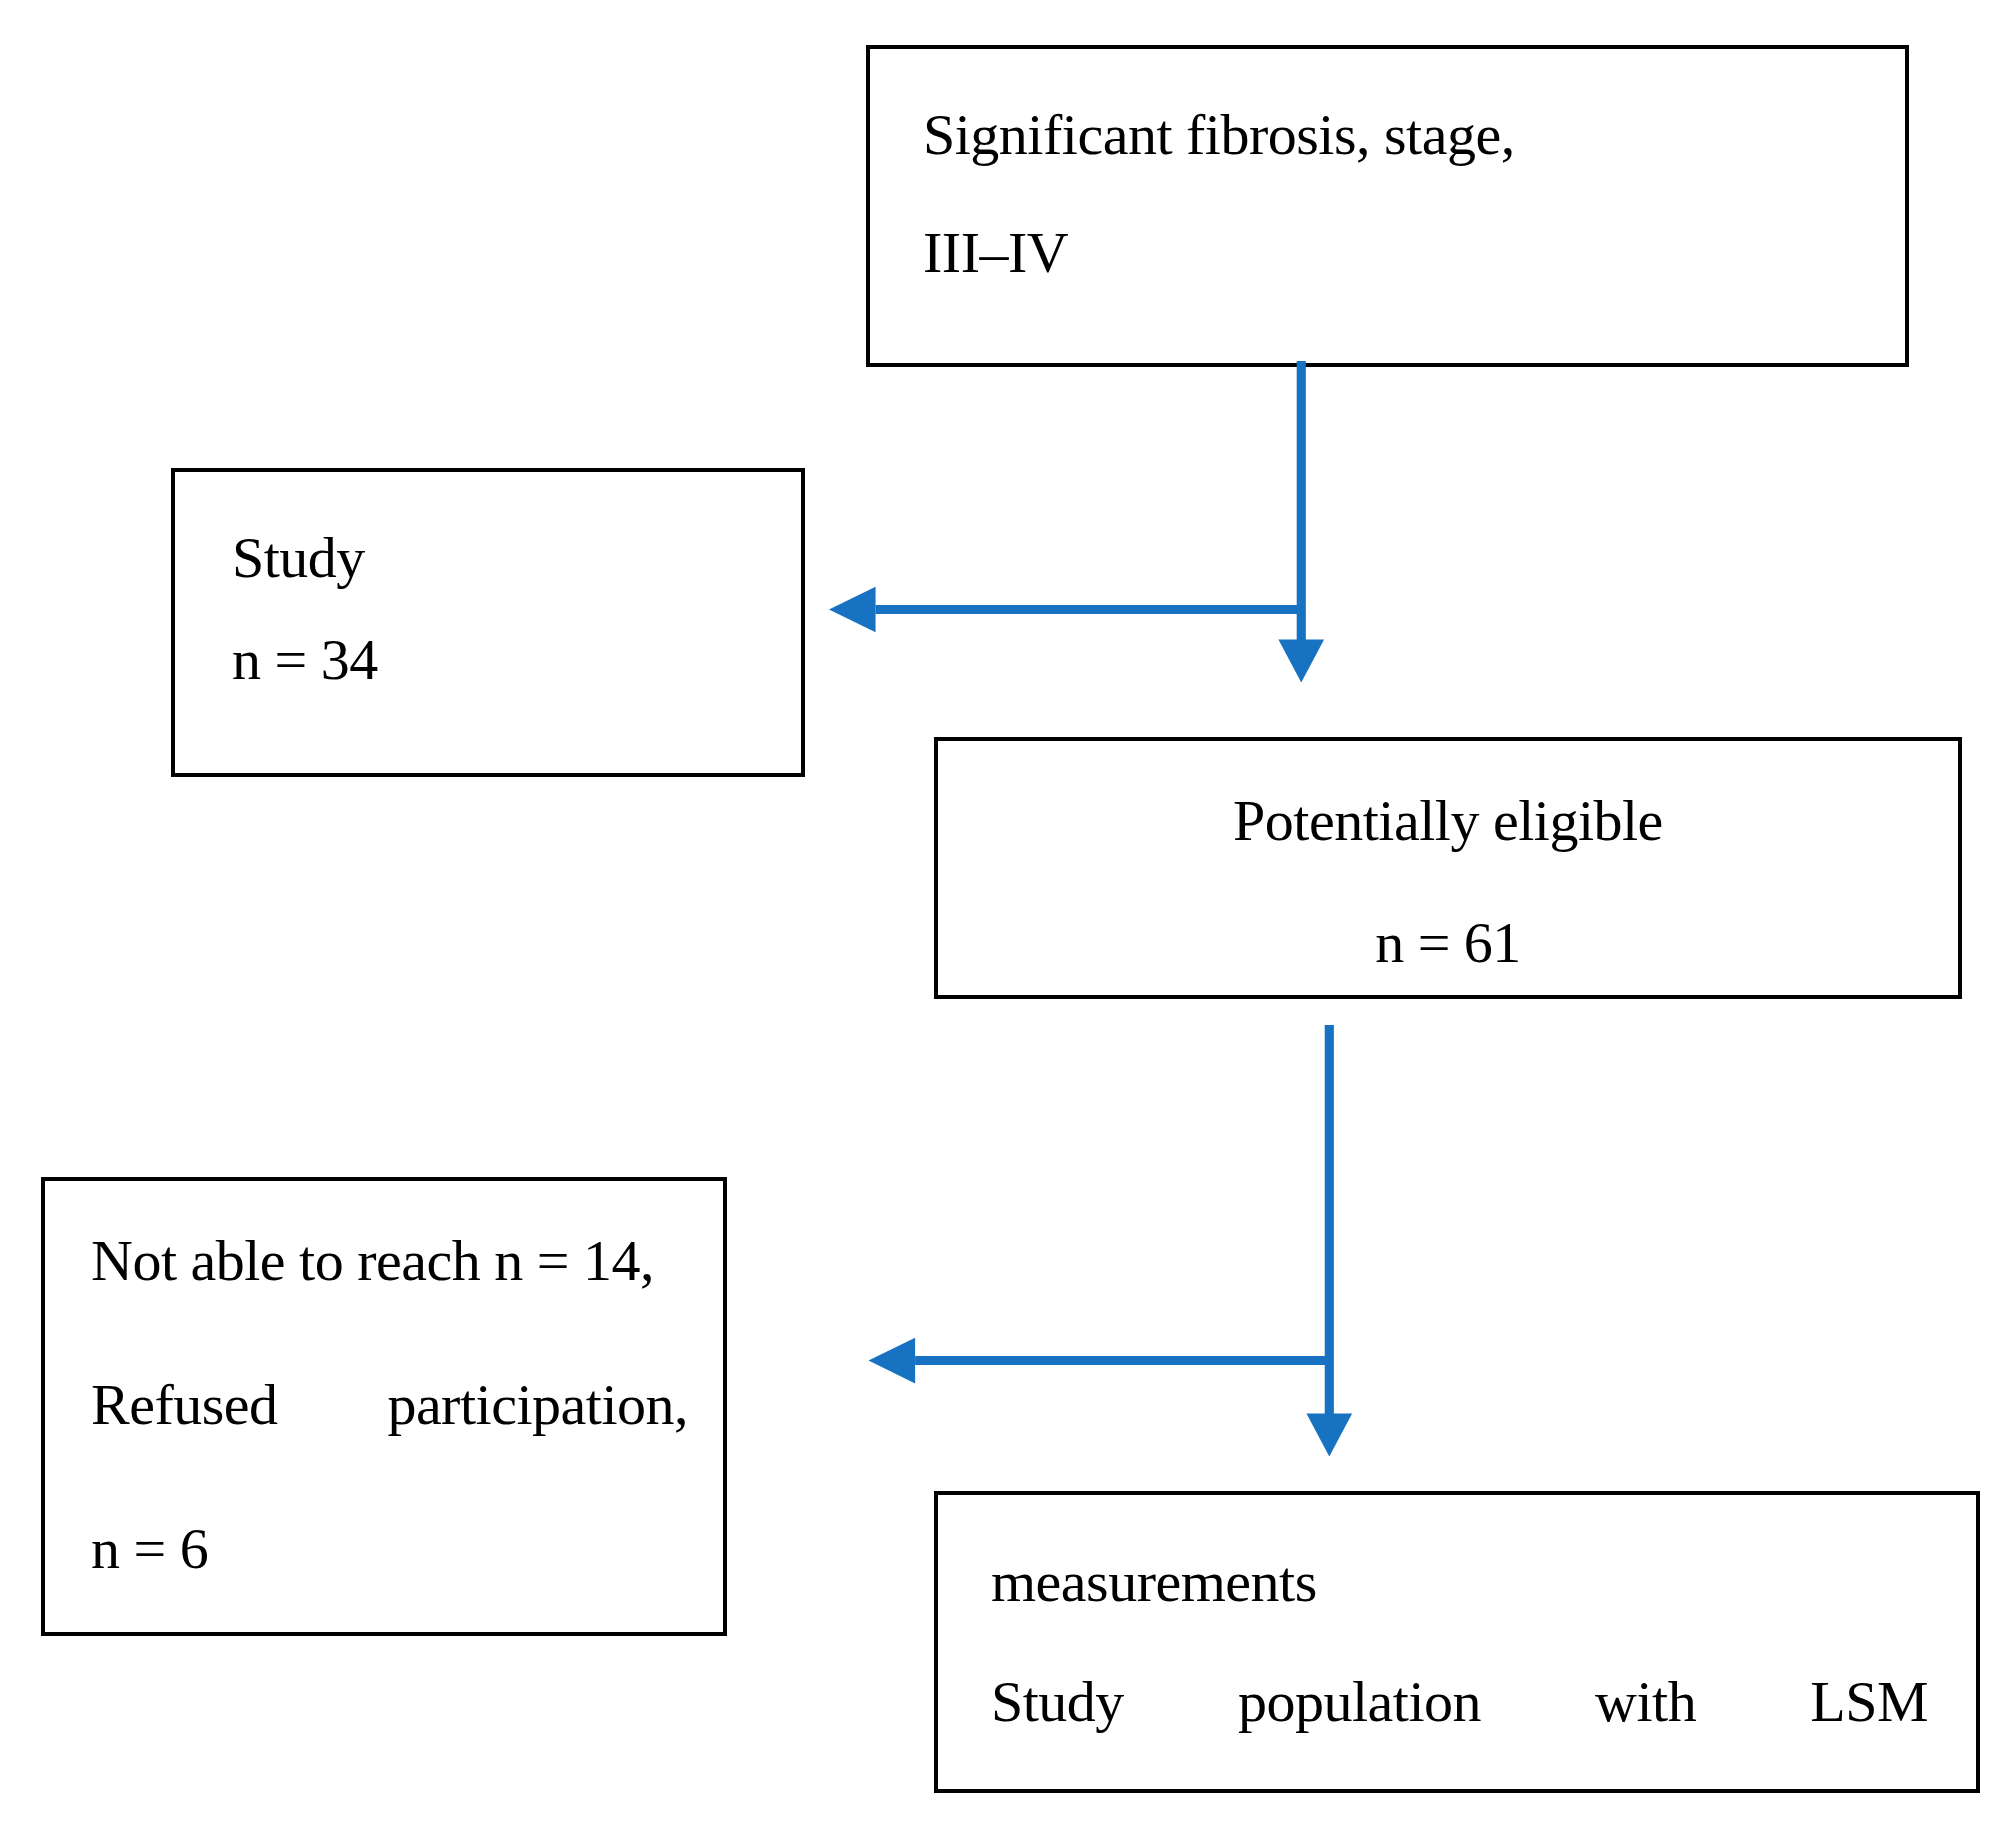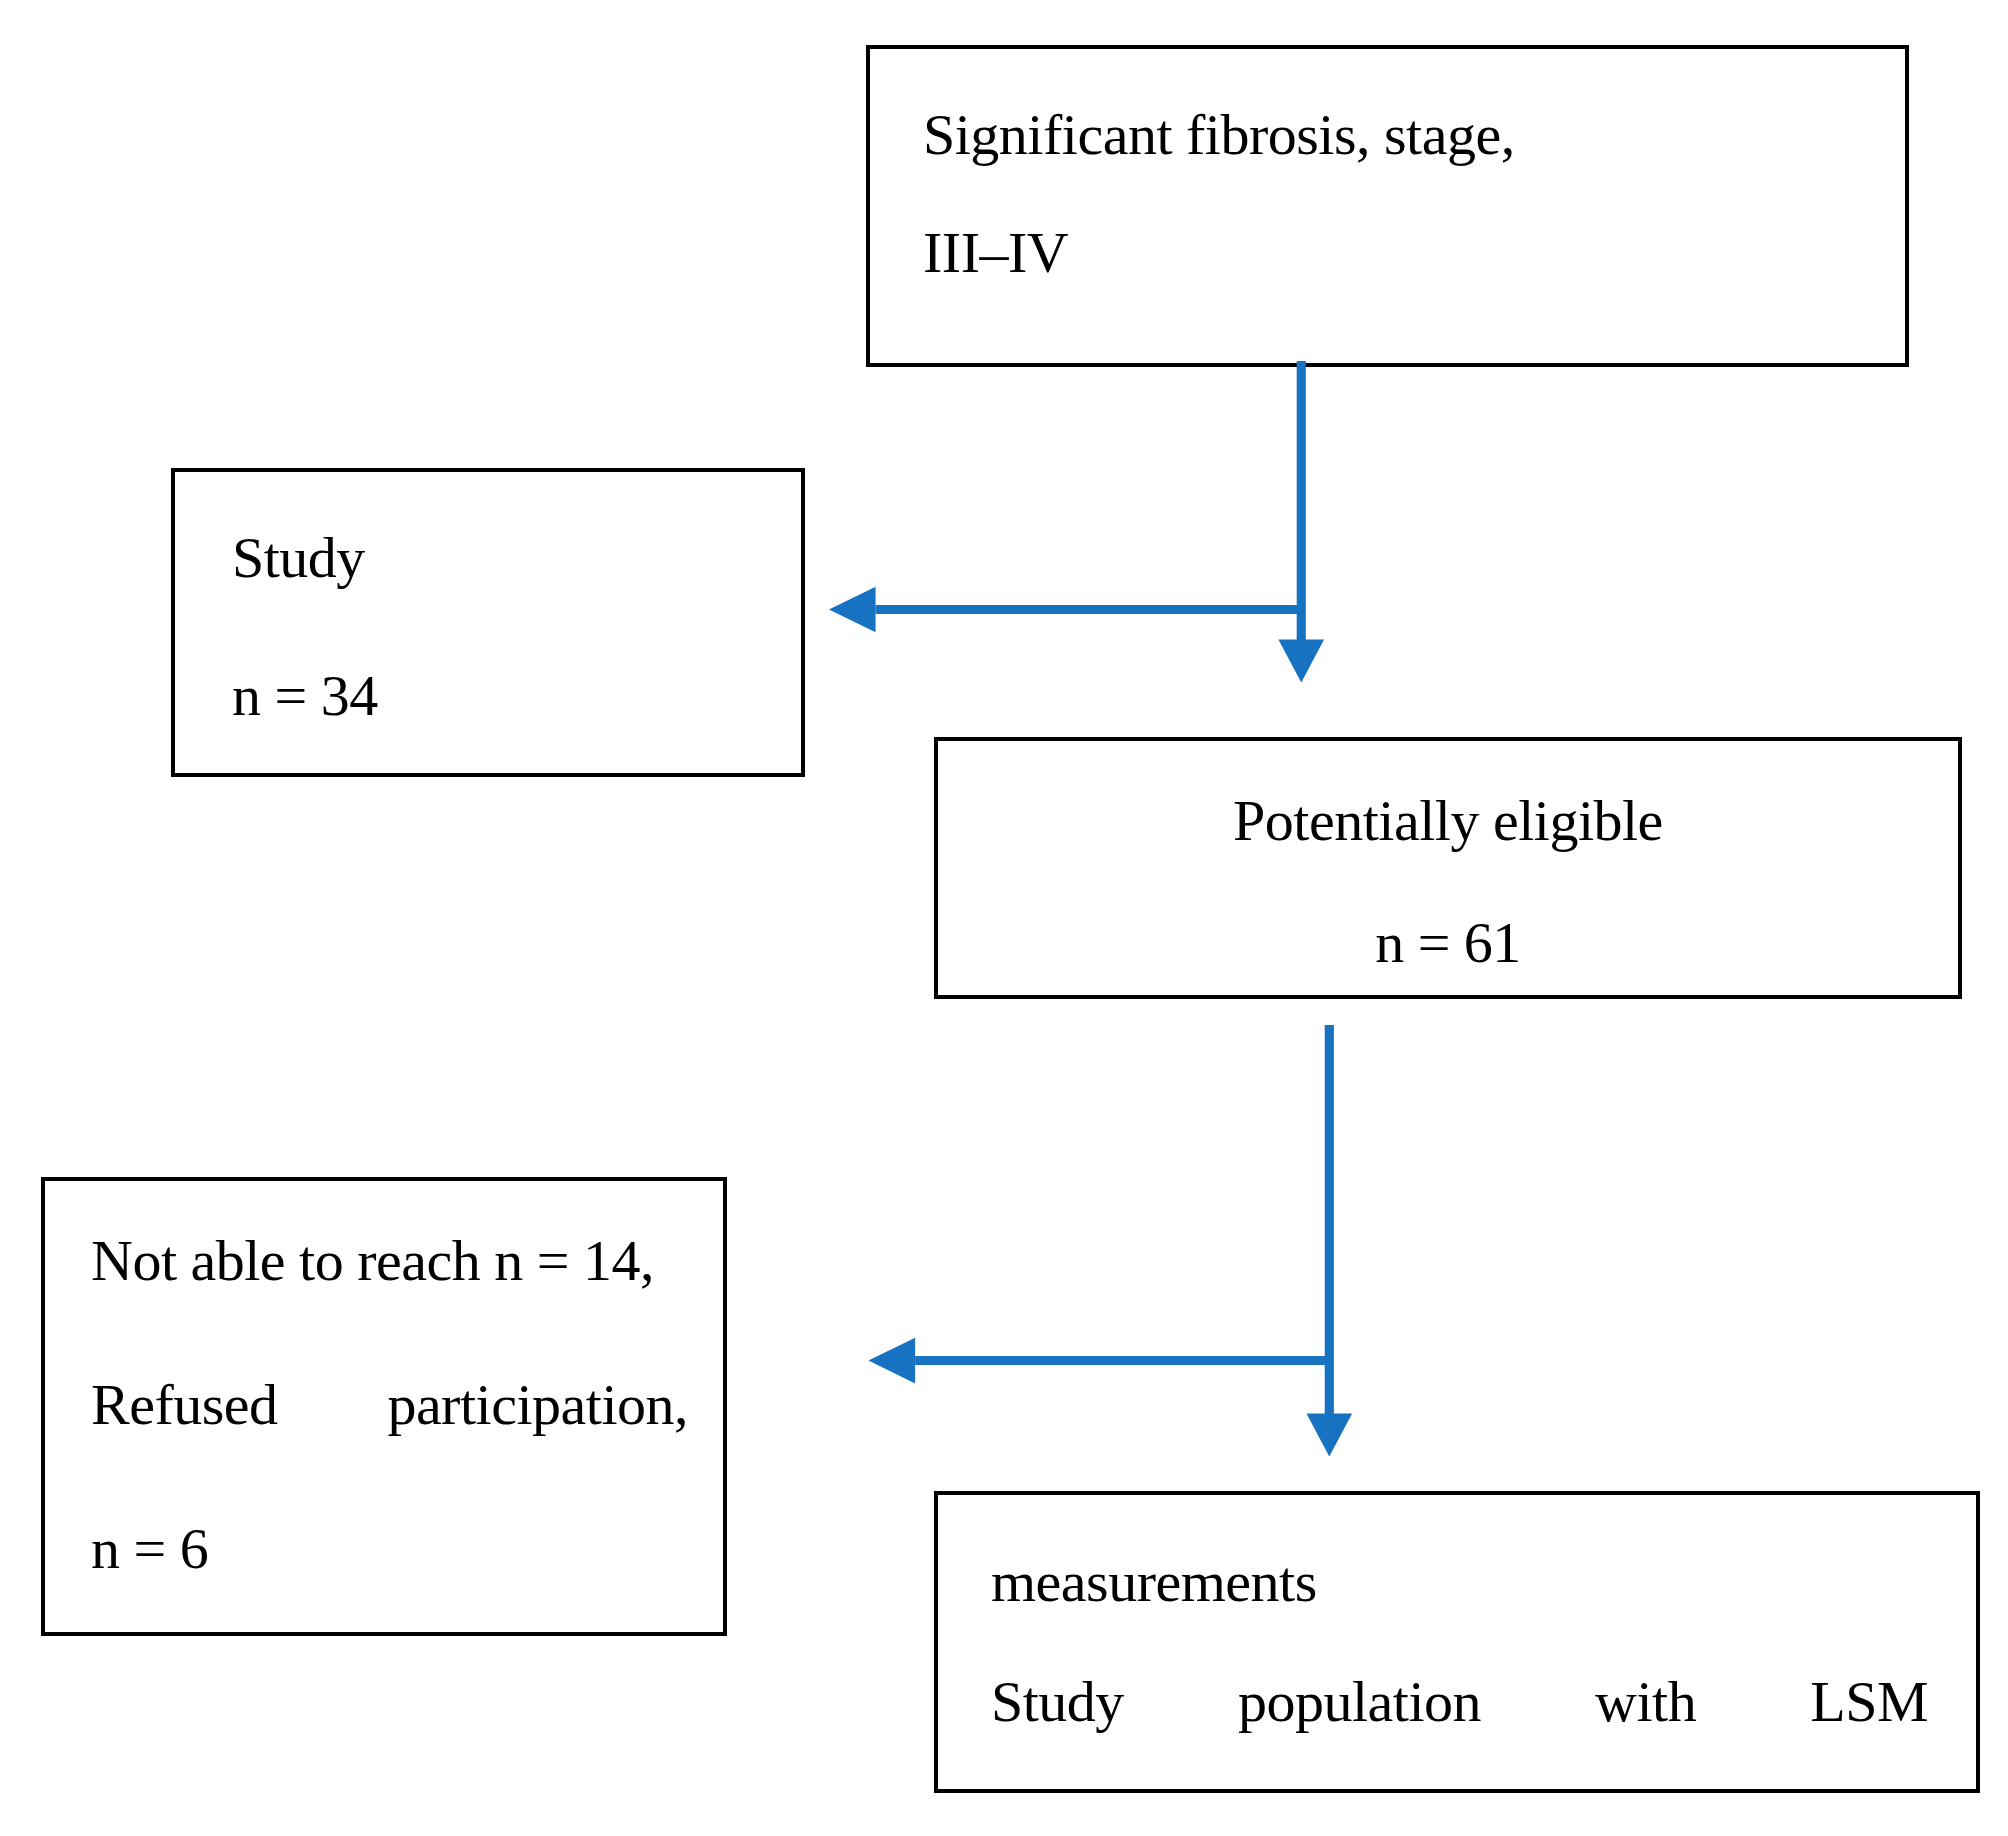--- a/index.html
+++ b/index.html
@@ -34,21 +34,21 @@
     white-space: pre;
     letter-spacing: -0.5px;
   }
   
   #box-fibrosis   { left: 866px;  top: 45px;   width: 1043px; height: 322px; }
   #box-fibrosis .lines { top: 57px; left: 53px; }
   #box-fibrosis .ln + .ln { margin-top: 60px; }
 
   #box-dead       { left: 171px;  top: 468px;  width: 634px;  height: 309px; }
   #box-dead .lines { top: 57px; left: 57px; }
-  #box-dead .ln + .ln { margin-top: 80px; }
+  #box-dead .ln + .ln { margin-top: 44px; }
 
   #box-eligible   { left: 934px; top: 737px;  width: 1028px; height: 262px; }
   #box-eligible .lines { top: 51px; left: 0; right: 0; text-align: center; }
   #box-eligible .ln + .ln { margin-top: 64px; }
 
   #box-excluded   { left: 41px;   top: 1177px; width: 686px;  height: 459px; }
   #box-excluded .lines { top: 51px; left: 46px; right: 35px; }
   #box-excluded .ln + .ln { margin-top: 86px; }
   #box-excluded .just { display: flex; justify-content: space-between; }
 

